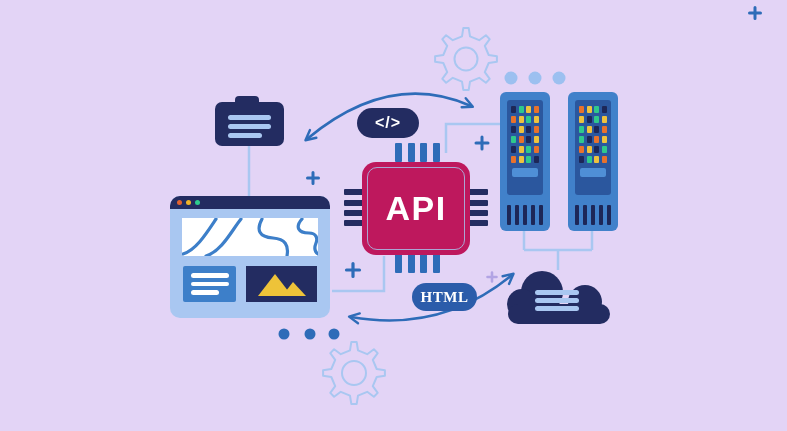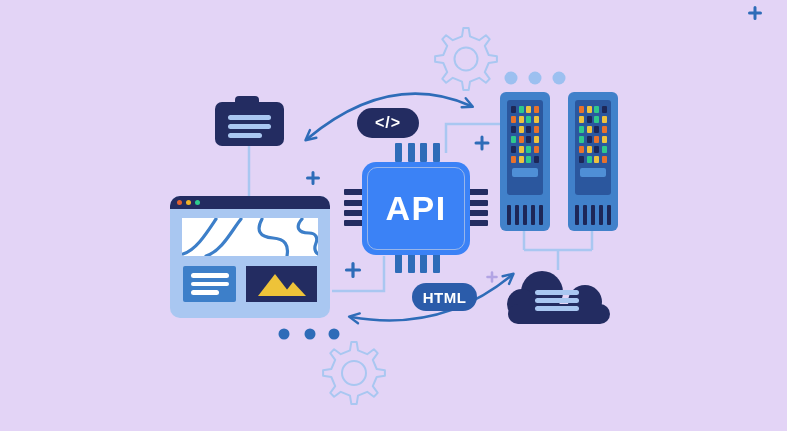--- a/index.html
+++ b/index.html
@@ -19,21 +19,21 @@
   .browser{width:160px;height:122px;background:#a9c7f1;border-radius:10px;overflow:hidden;}
   .browser-header{position:absolute;left:0;top:0;width:100%;height:13px;background:#232c61;display:flex;align-items:center;padding-left:7px;gap:4px;box-sizing:border-box;}
   .browser-header .dot{width:5px;height:5px;border-radius:50%;}
   .wave-panel{position:absolute;left:12px;top:22px;width:136px;height:38px;background:#ffffff;}
   .text-panel{position:absolute;left:13px;top:70px;width:53px;height:36px;background:#3d7fc9;border-radius:2px;}
   .text-panel .line{height:4.5px;border-radius:2.5px;background:#ffffff;margin:0 0 4px 8px;}
   .text-panel .line:first-child{margin-top:7px;}
   .image-panel{position:absolute;left:76px;top:70px;width:71px;height:36px;background:#232c61;}
 
   
-  .chip{width:108px;height:93px;background:#3b82f6;border-radius:14px;display:flex;align-items:center;justify-content:center;}
+  .chip{width:108px;height:93px;background:#be185d;border-radius:14px;display:flex;align-items:center;justify-content:center;}
   .chip-frame{position:absolute;inset:5px;border:1.5px solid rgba(168,190,232,.85);border-radius:10px;}
   .chip-label{position:relative;color:#fff;font-size:34px;font-weight:bold;letter-spacing:1.5px;}
   .pin{position:absolute;}
   .pin.v{width:7px;height:19px;background:#2e6cb8;border-radius:1px;}
   .pin.h{width:19px;height:6px;background:#232c61;border-radius:1px;}
 
   
   .pill{display:flex;align-items:center;justify-content:center;color:#fff;font-weight:bold;border-radius:16px;}
   .code-pill{width:62px;height:30px;background:#232c61;font-size:16px;letter-spacing:1px;}
   .html-pill{width:65px;height:28px;background:#2b5caa;font-size:15px;letter-spacing:.5px;}
@@ -163,21 +163,21 @@
 
   <div class="abs solid chip" style="left:362px;top:162px;">
     <div class="chip-frame"></div>
     <div class="chip-label">API</div>
   </div>
 
   <div class="abs solid pill code-pill" style="left:357px;top:108px;">
     <span>&lt;/&gt;</span>
   </div>
 
-  <div class="abs solid pill html-pill" style="left:412px;top:283px;">
+  <div class="abs solid pill html-pill" style="left:412px;top:283px;font-family:Liberation Serif, serif;">
     <span>HTML</span>
   </div>
 
   <div class="abs solid server" style="left:500px;top:92px;">
     <div class="server-panel">
       <div class="led-grid">
           <div class="led" style="background: rgb(29, 39, 87);"></div>
           <div class="led" style="background: rgb(47, 201, 140);"></div>
           <div class="led" style="background: rgb(239, 194, 62);"></div>
           <div class="led" style="background: rgb(232, 114, 44);"></div>

